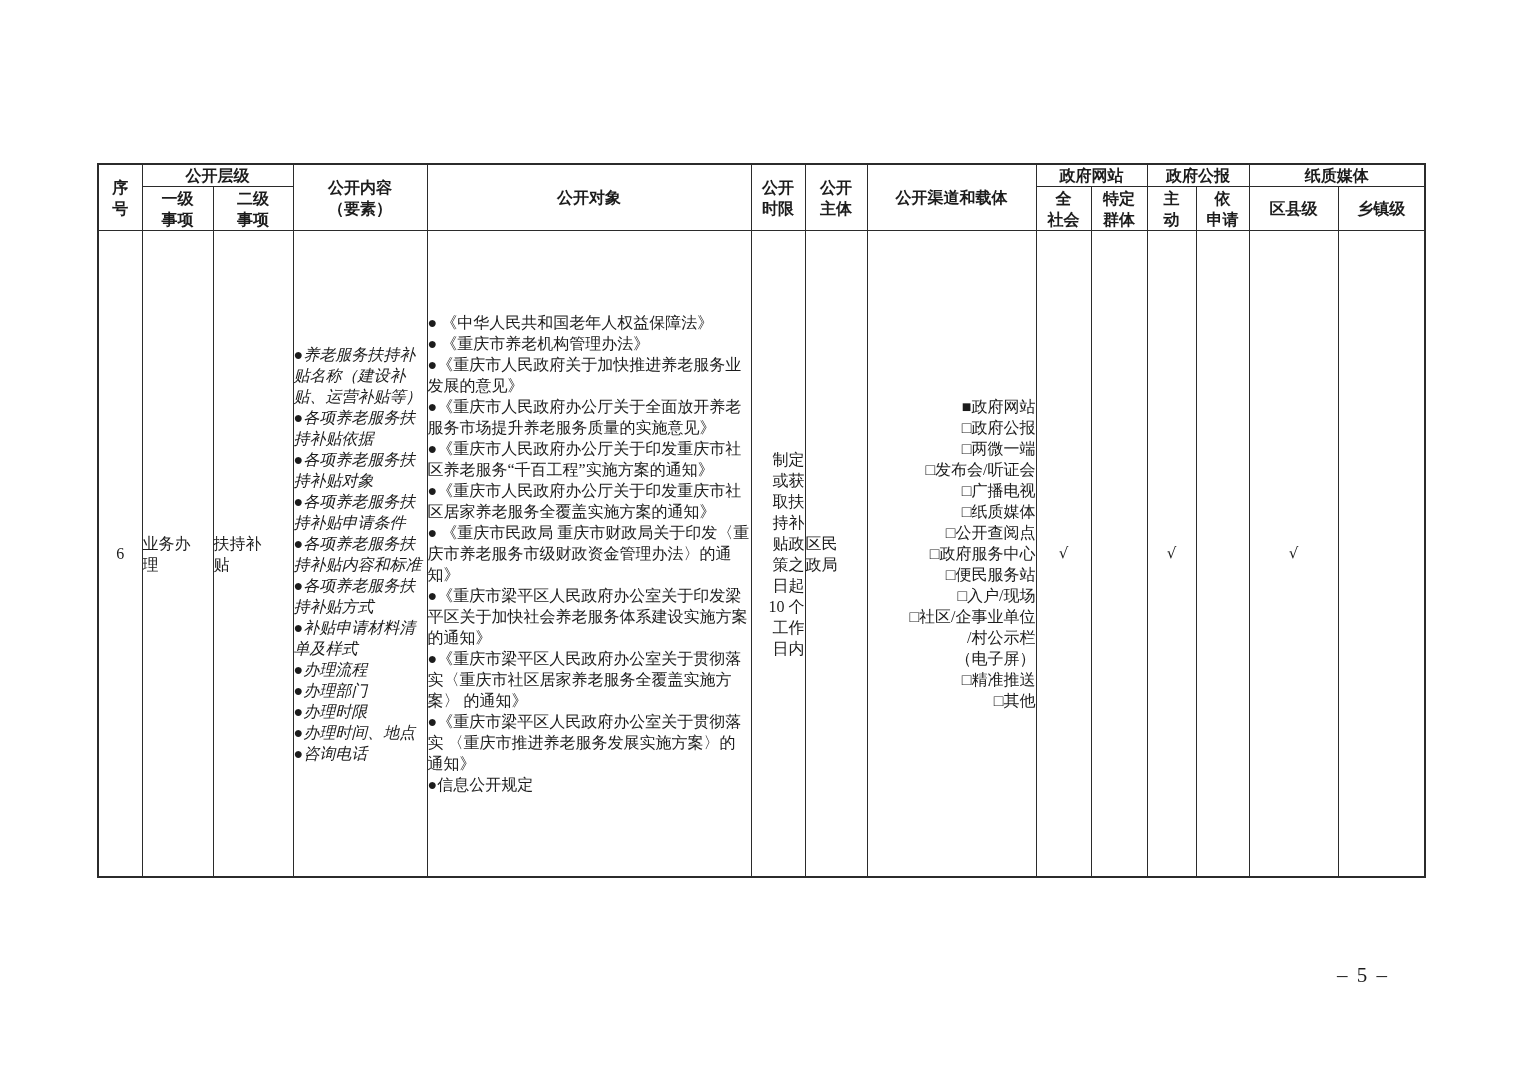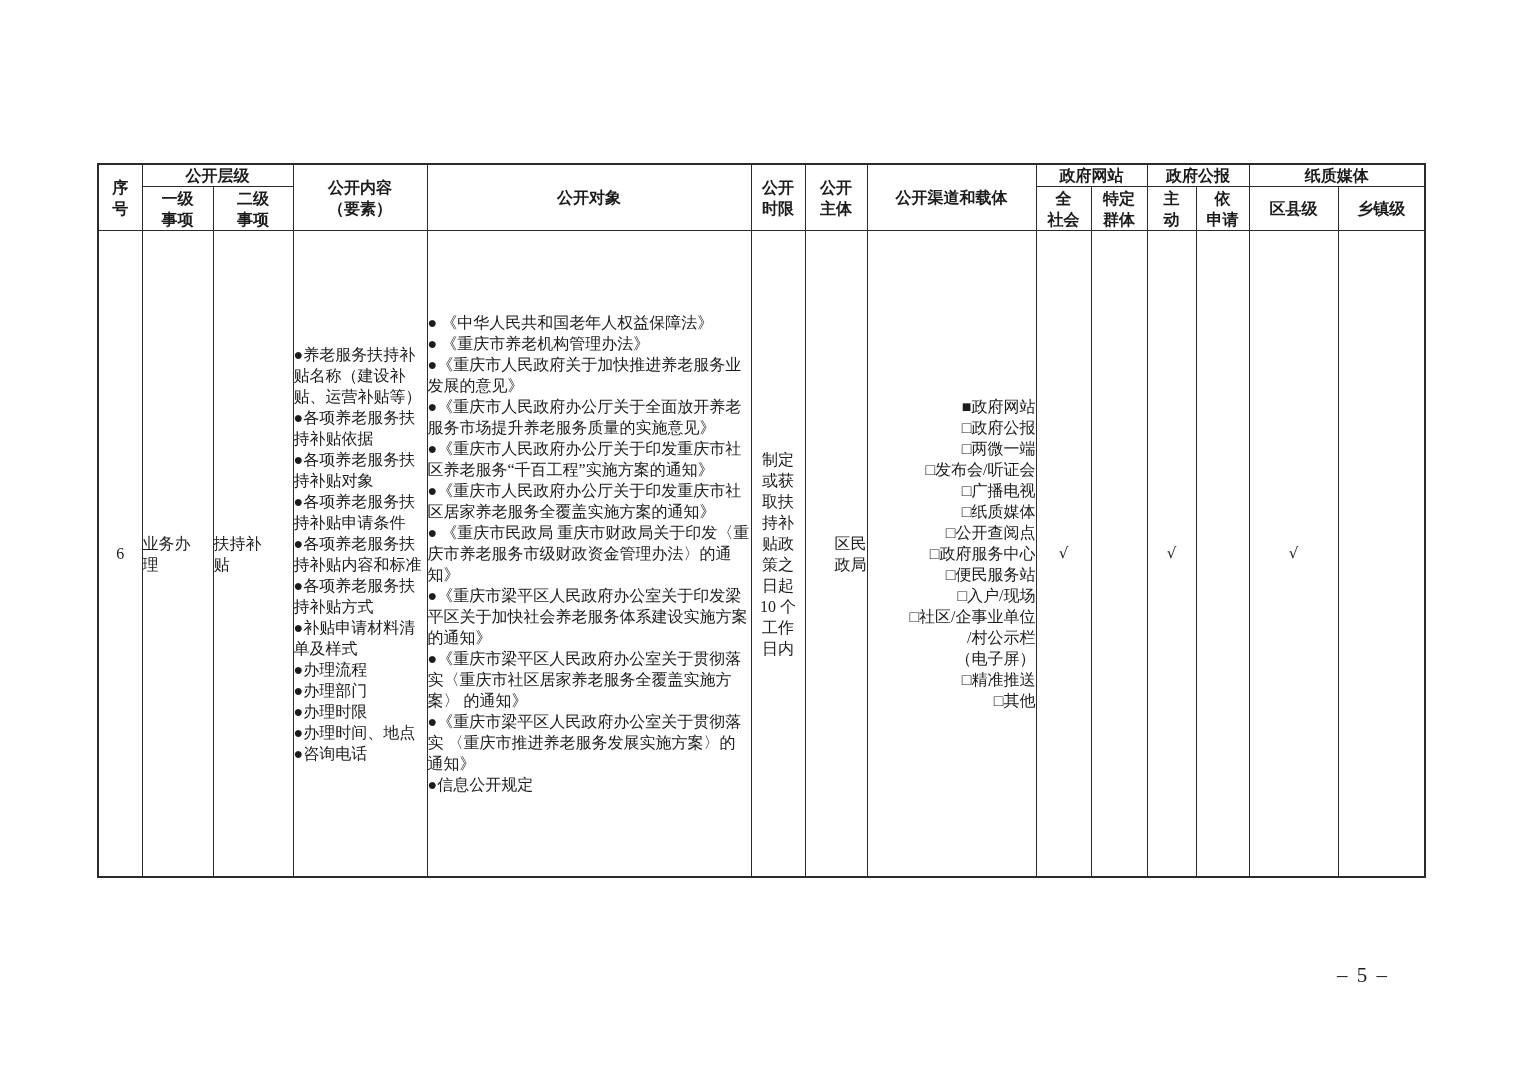--- a/index.html
+++ b/index.html
@@ -44,24 +44,24 @@
   }
   tr.header-row-1 th { height: 21px; }
   tr.header-row-2 th { height: 43px; }
   tr.body-row td {
     height: 645px;
     vertical-align: middle;
     white-space: pre-line;
   }
   td.c-serial { text-align: center; }
   td.c-l1, td.c-l2 { text-align: left; padding-left: 9px; padding-right: 4px; }
-  td.c-content { text-align: left; padding-left: 9px; padding-right: 5px; white-space: normal; }
+  td.c-content { text-align: left; padding-left: 9px; padding-right: 5px; white-space: normal; font-style: italic; }
   td.c-basis { text-align: left; padding-left: 7px; padding-right: 5px; white-space: normal; margin-top: 27px; }
-  td.c-time { text-align: center; padding-left: 10px; padding-right: 4px; }
-  td.c-subject { text-align: right; }
+  td.c-time { text-align: right; padding-left: 10px; padding-right: 4px; }
+  td.c-subject { text-align: left; }
   td.c-channels { text-align: right; padding-left: 9px; padding-right: 4px; white-space: normal; }
   td.c-check { text-align: center; font-family: "DejaVu Sans", sans-serif; font-size: 15px; }
   .list-line { margin: 0; }
   .page-number {
     position: absolute;
     left: 1318px;
     top: 963px;
     width: 90px;
     text-align: center;
     font-size: 21px;

